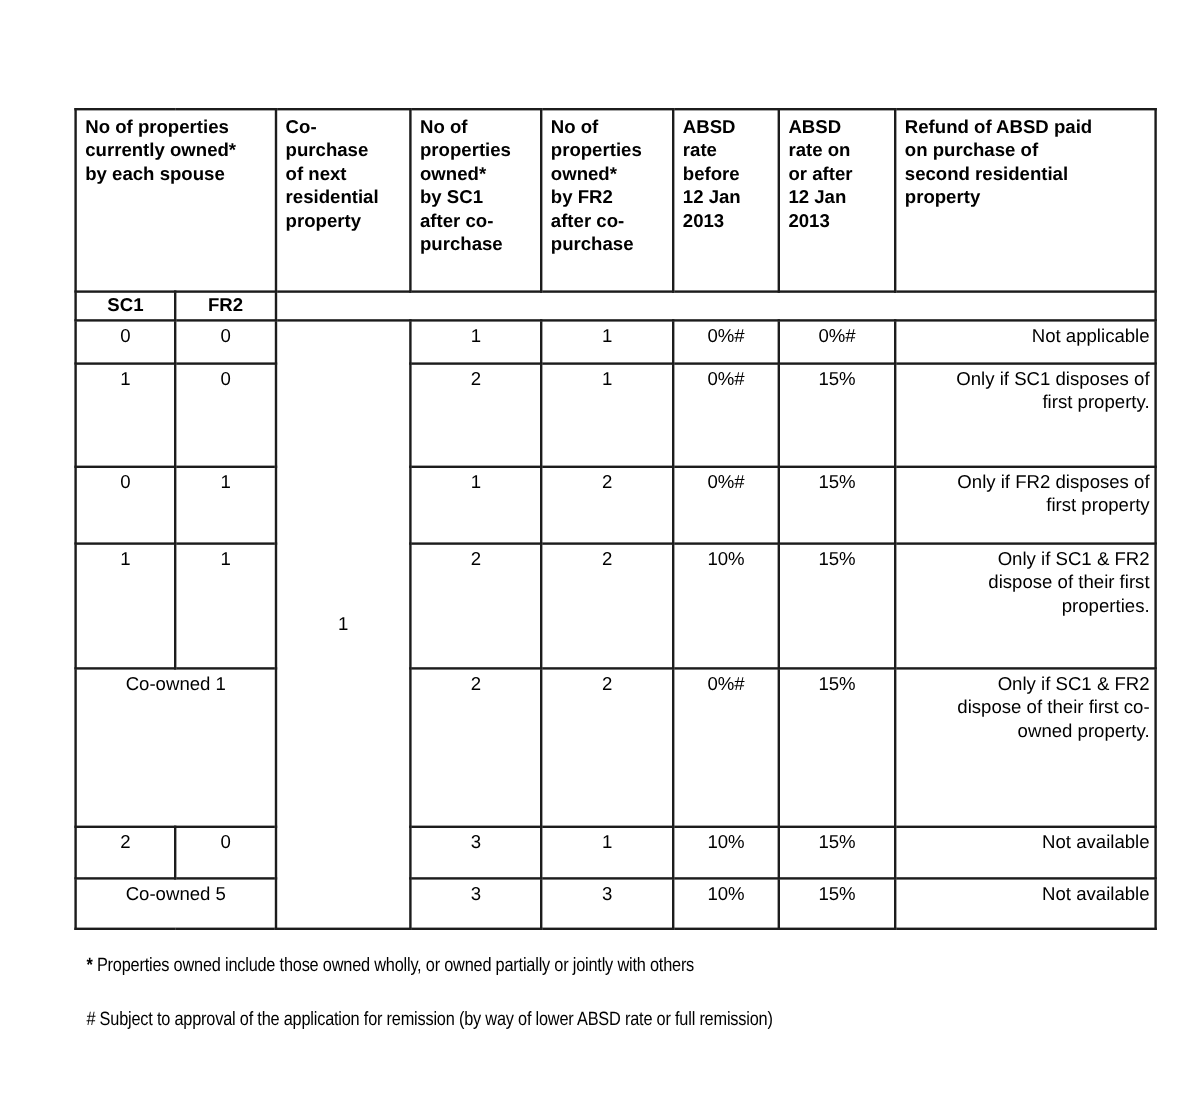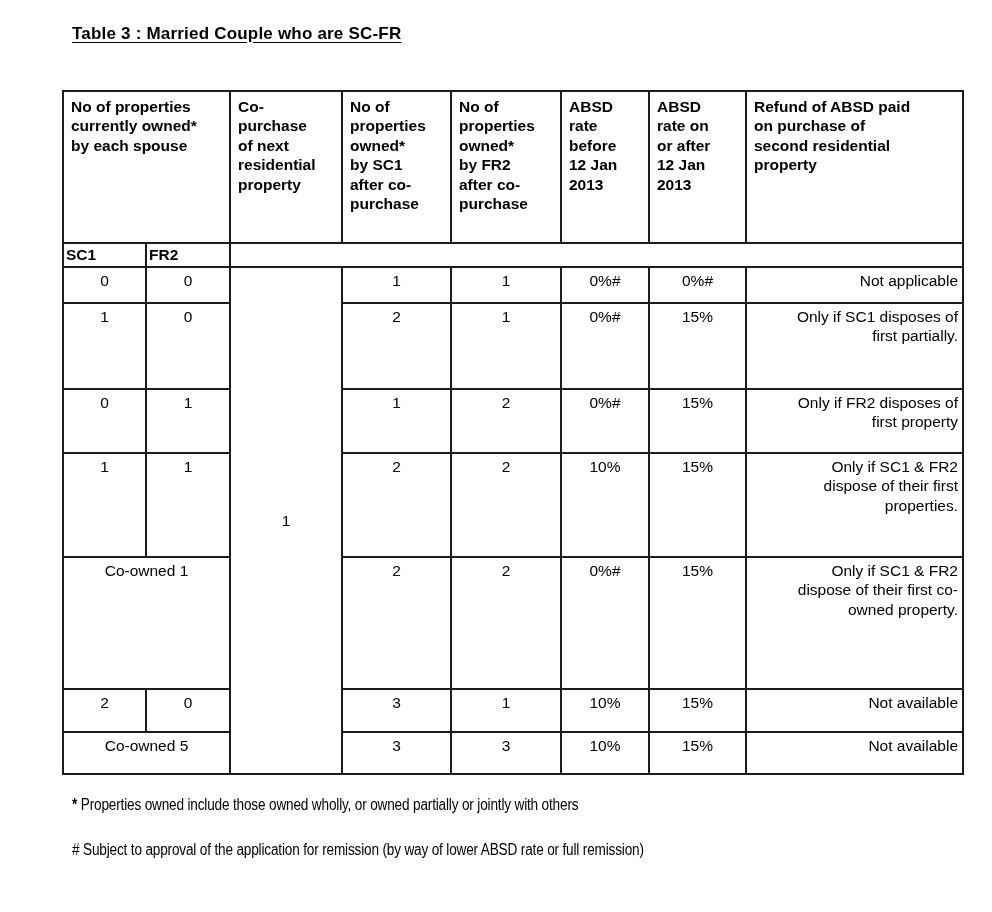--- a/index.html
+++ b/index.html
@@ -38,21 +38,21 @@
     vertical-align: top;
     overflow: hidden;
   }
   .absd-table th.main-h {
     text-align: left;
     padding: 5px 0 4px 7px;
     font-weight: bold;
     white-space: pre-line;
   }
   .absd-table th.sub-h {
-    text-align: left;
+    text-align: center;
     padding: 1px 2px;
     font-weight: bold;
     vertical-align: middle;
   }
   .absd-table td.filler { padding: 0; }
   .absd-table td.cell-num,
   .absd-table td.cell-rate {
     text-align: center;
     padding: 3px 4px;
   }
@@ -93,21 +93,20 @@
   }
   .footnote .marker { font-weight: bold; }
   .fn-1 { top: 796px; }
   .fn-2 { top: 841px; }
 </style>
 </head>
 <body>
 
 <div class="page">
 
-  <div class="doc-title">Table 3 : Married Couple who are SC-FR</div>
 
   <table class="absd-table">
     <colgroup>
       <col style="width:83px">
       <col style="width:84px">
       <col style="width:112px">
       <col style="width:109px">
       <col style="width:110px">
       <col style="width:88px">
       <col style="width:97px">
@@ -170,21 +169,21 @@
     </tr>
 
     <tr class="r-d2">
       <td class="cell-num">1</td>
       <td class="cell-num">0</td>
       <td class="cell-num">2</td>
       <td class="cell-num">1</td>
       <td class="cell-rate">0%#</td>
       <td class="cell-rate">15%</td>
       <td class="cell-refund">Only if SC1 disposes of
-first partially.</td>
+first property.</td>
     </tr>
 
     <tr class="r-d3">
       <td class="cell-num">0</td>
       <td class="cell-num">1</td>
       <td class="cell-num">1</td>
       <td class="cell-num">2</td>
       <td class="cell-rate">0%#</td>
       <td class="cell-rate">15%</td>
       <td class="cell-refund">Only if FR2 disposes of

